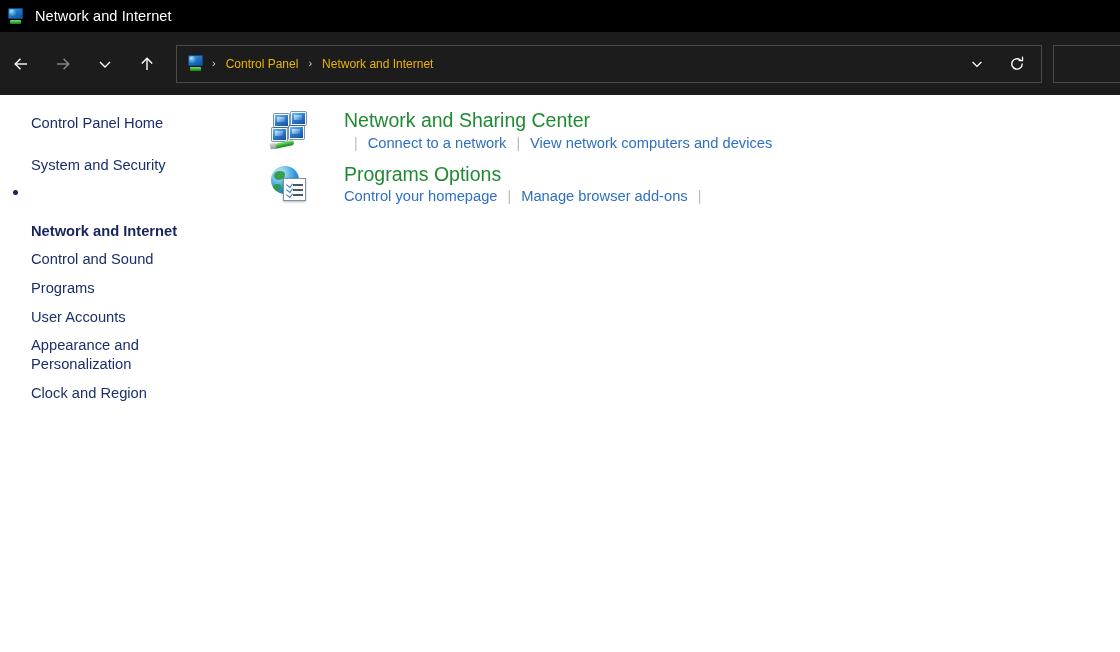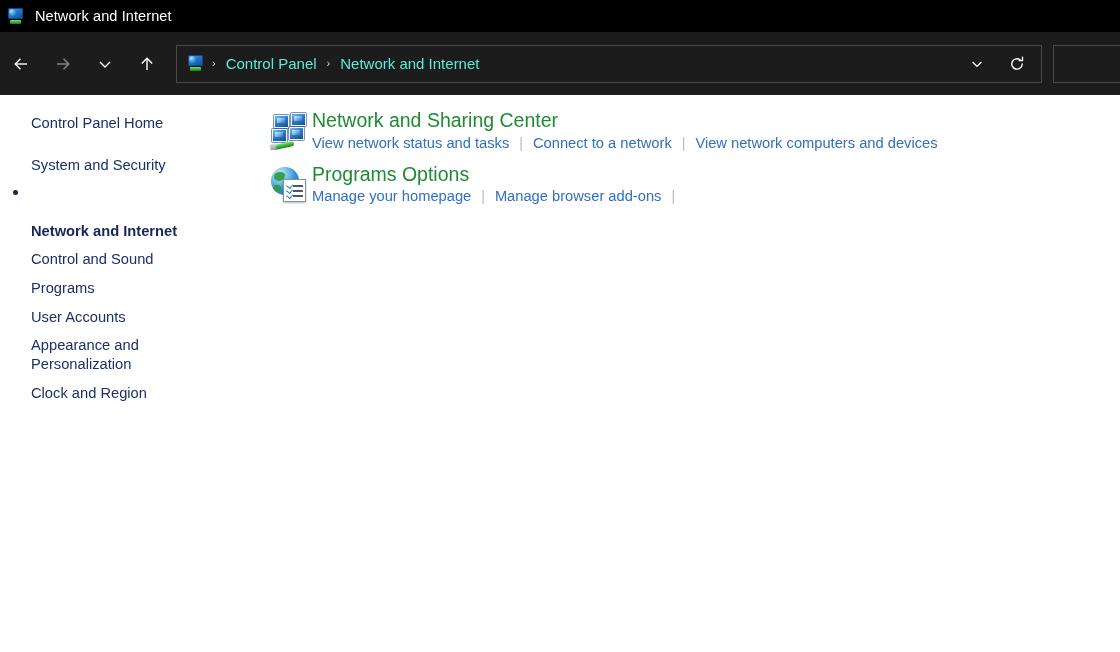--- a/index.html
+++ b/index.html
@@ -96,22 +96,22 @@
     padding: 0 4px 0 10px;
   }
   .crumbs {
     display: flex;
     align-items: center;
     flex: 1 1 auto;
     min-width: 0;
     overflow: hidden;
   }
   .crumb-text {
-    color: #5eead4;
-    font-size: 15px;
+    color: #eab308;
+    font-size: 12px;
     white-space: nowrap;
     padding: 2px 3px;
   }
   .crumb-sep {
     color: #d8d8d8;
     font-size: 11px;
     margin: 0 7px;
     flex: none;
     line-height: 1;
   }
@@ -171,22 +171,23 @@
   }
 
   .main {
     flex: 1 1 auto;
     padding-top: 14px;
     padding-left: 8px;
     box-sizing: border-box;
   }
   .section {
     display: flex;
-    align-items: flex-end;
+    align-items: center;
     margin-bottom: 12px;
+    gap: 32px;
   }
   .section-icon {
     width: 46px;
     flex: none;
     padding-top: 2px;
     display: flex;
     justify-content: center;
   }
   .section-body { padding-top: 0px; }
   .section-title {
@@ -413,21 +414,20 @@
           <span class="mon m2"></span>
           <span class="mon m3"></span>
           <span class="mon m4"></span>
           <span class="cable"></span>
           <span class="plug"></span>
         </span>
       </div>
       <div class="section-body">
         <div class="section-title">Network and Sharing Center</div>
         <div class="links">
-          <span class="link">View network status and tasks</span>
           <span class="link-sep">|</span>
           <span class="link">Connect to a network</span>
           <span class="link-sep">|</span>
           <span class="link">View network computers and devices</span>
         </div>
       </div>
     </div>
 
     <div class="section">
       <div class="section-icon">
@@ -443,21 +443,21 @@
             <span class="chk c2"></span>
               <span class="row r2"></span>
             <span class="chk c3"></span>
               <span class="row r3"></span>
           </span>
         </span>
       </div>
       <div class="section-body">
         <div class="section-title">Programs Options</div>
         <div class="links">
-          <span class="link">Manage your homepage</span>
+          <span class="link">Control your homepage</span>
           <span class="link-sep">|</span>
           <span class="link">Manage browser add-ons</span>
           <span class="link-sep">|</span>
         </div>
       </div>
     </div>
 
   </div>
 </div>
 

